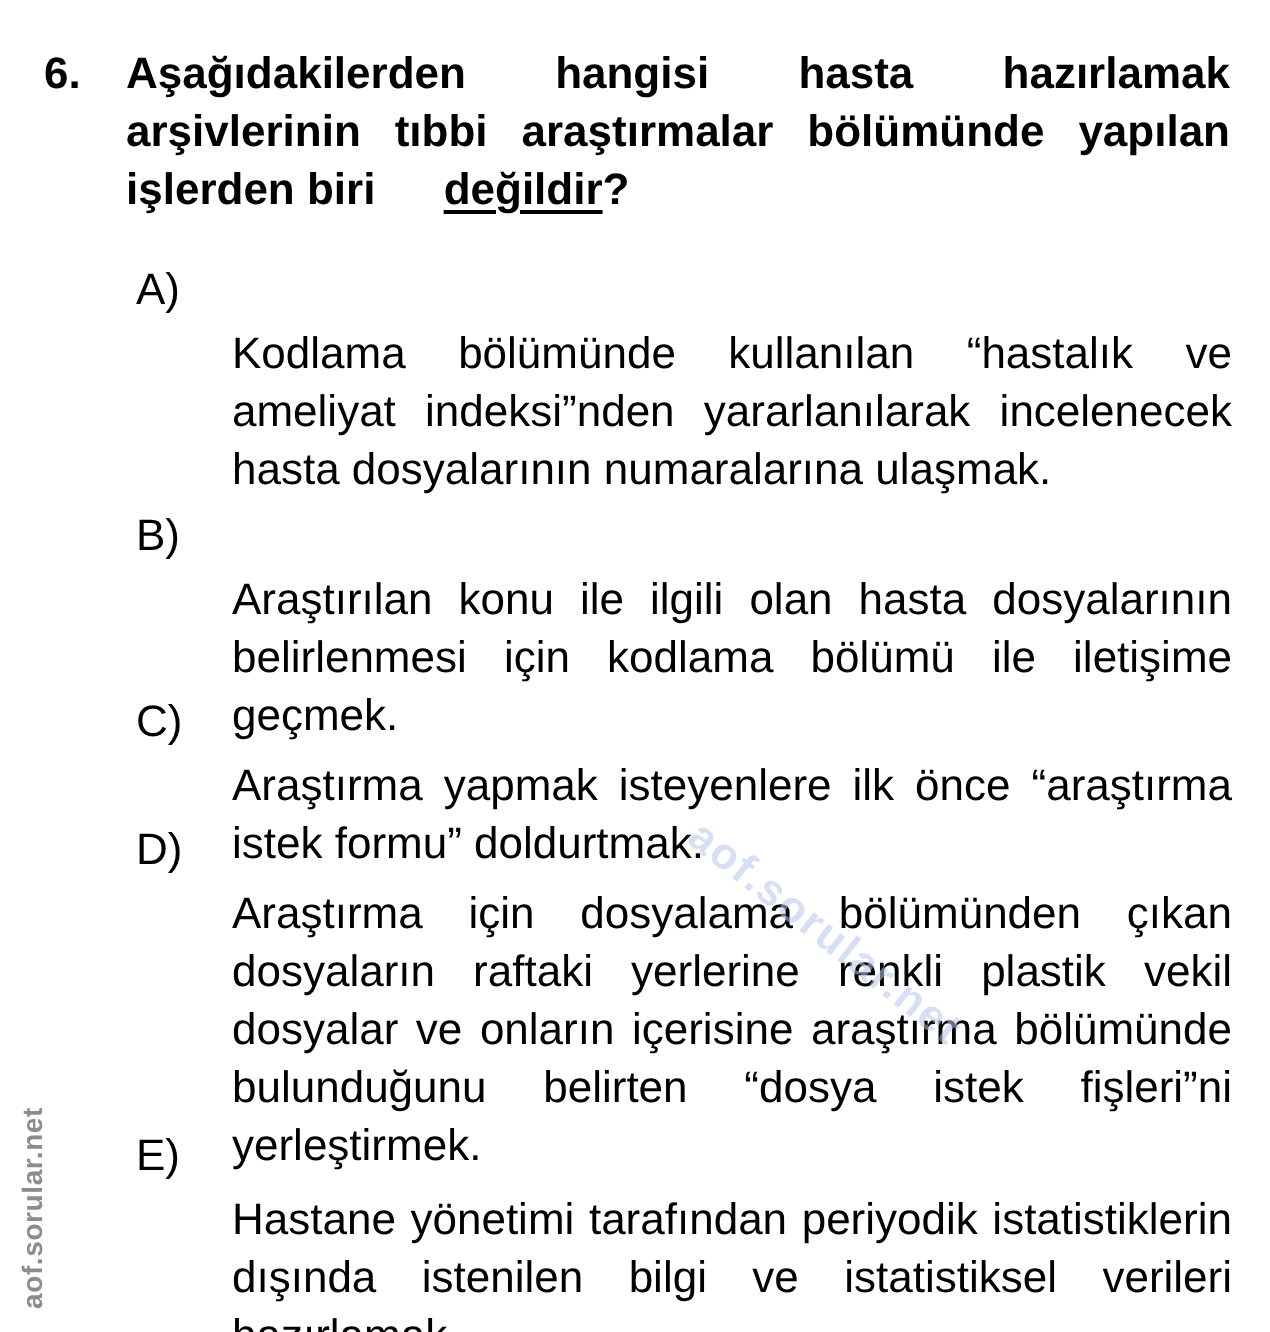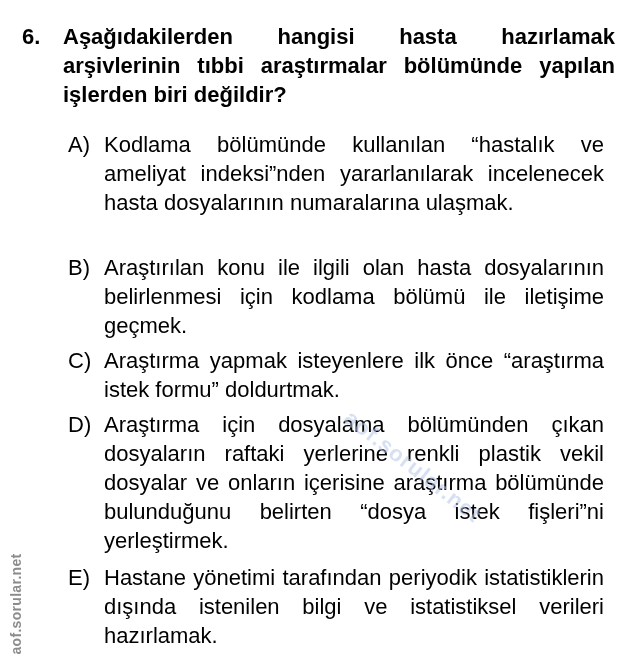--- a/index.html
+++ b/index.html
@@ -7,24 +7,24 @@
     width:635px; height:666px; background:#ffffff; position:relative; overflow:hidden;
     font-family:"Liberation Sans", sans-serif; color:#000;
   }
   .q-number {
     position:absolute; left:22px; top:22px; font-weight:bold; font-size:22px; line-height:29px;
   }
   .q-stem {
     position:absolute; left:63px; top:22px; width:552px; font-weight:bold; font-size:22px;
     line-height:29px; text-align:justify; text-align-last:left;
   }
-  .q-stem .emph { text-decoration-thickness:2px; text-underline-offset:3px; }
+  .q-stem .emph { text-decoration:underline; text-decoration-thickness:2px; text-underline-offset:3px;margin-left:28px; }
   .option { position:absolute; left:68px; width:547px; font-size:22px; line-height:29px; }
   .option .letter { position:absolute; left:0; top:0; }
-  .option .text { position:absolute; left:36px; width:500px; text-align:justify; text-align-last:left; }
+  .option .text { position:absolute; left:48px; width:500px; text-align:justify; text-align-last:left;margin-top:32px; }
   .wm-side {
     position:absolute; left:-44px; top:596px; transform:rotate(-90deg);
     font-weight:bold; font-size:14px; color:#8c8c8c; width:120px; text-align:center; letter-spacing:0.3px;
   }
   .wm-diag {
     position:absolute; left:355px; top:405px; transform:rotate(38deg); transform-origin:left top;
     font-weight:bold; font-size:22px; color:#b8c8ea; opacity:0.55; letter-spacing:1px;
   }
 </style>
 </head>

